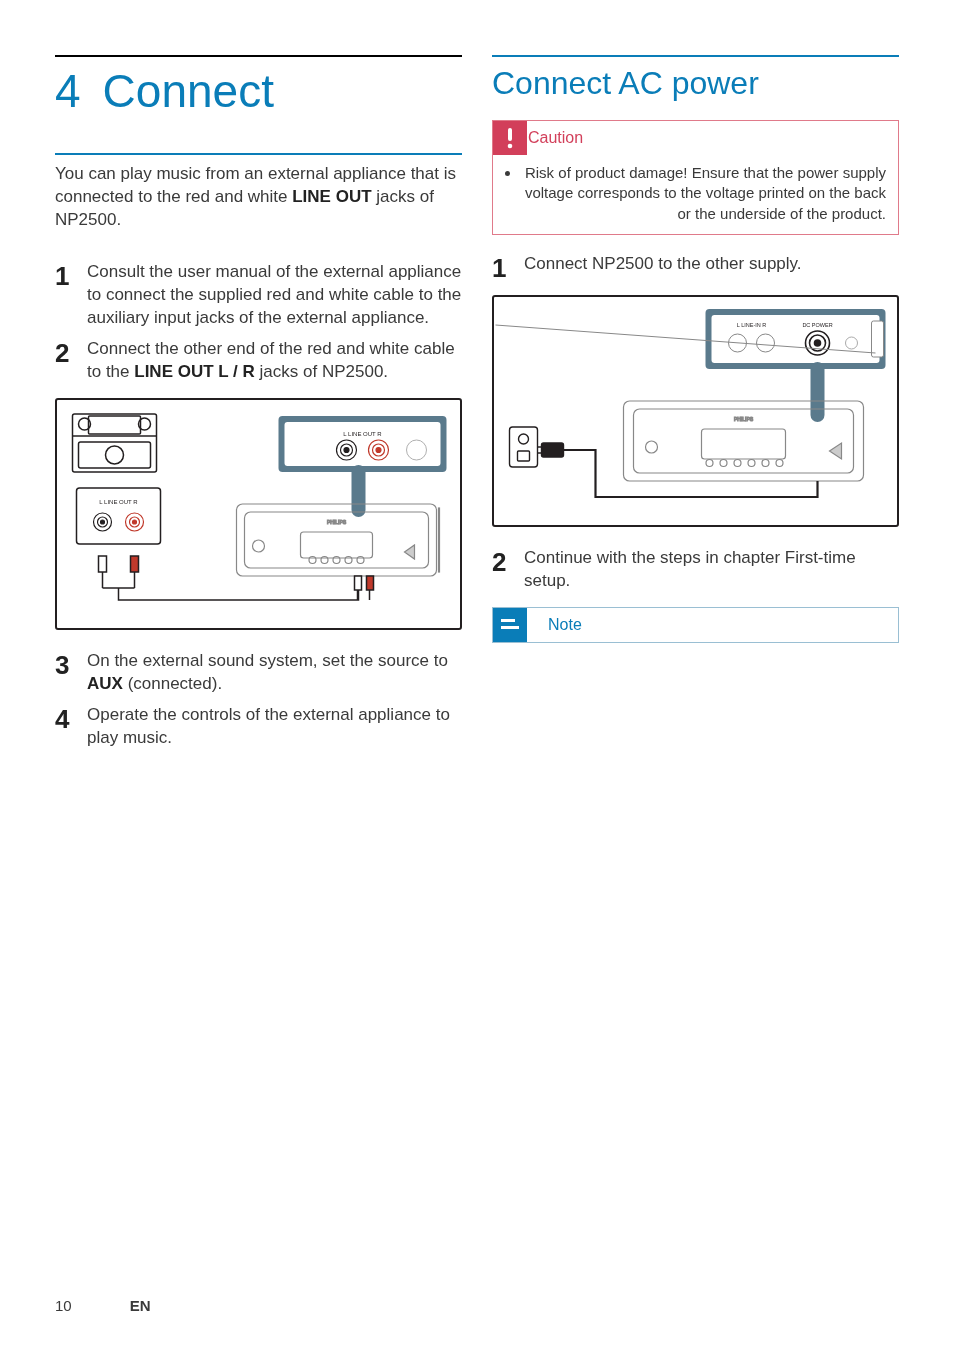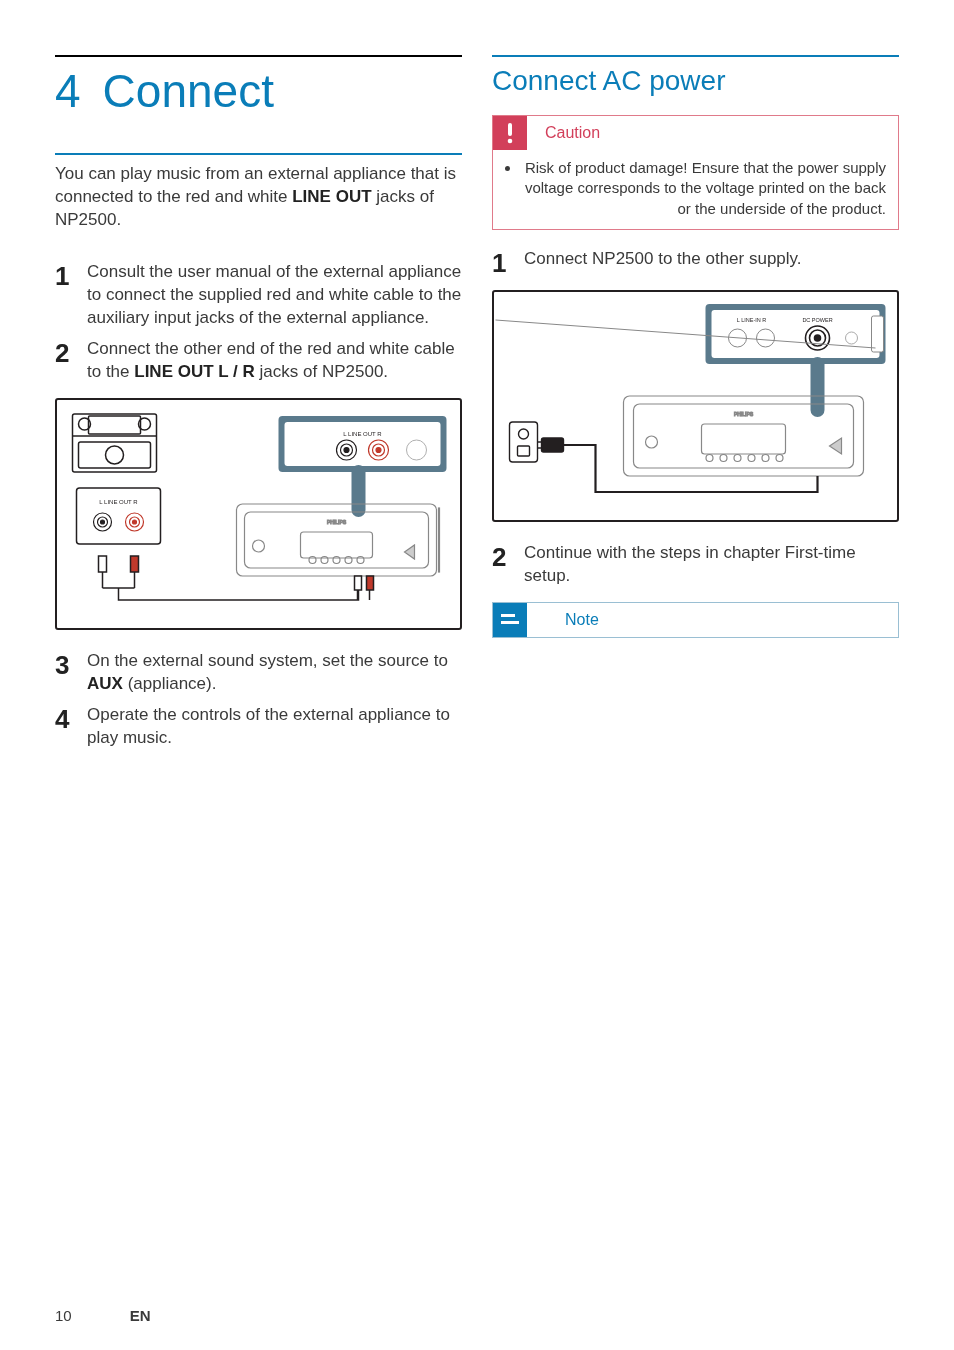--- a/index.html
+++ b/index.html
@@ -37,21 +37,21 @@
   .chapter-num { margin-right: 22px; }
 
   
   .sec-rule {
     border-top: 2px solid #0a7db8;
     width: 100%;
     margin: 0 0 8px 0;
   }
   .sec-title {
     color: #0a7db8;
-    font-size: 28px;
+    font-size: 32px;
     font-weight: 400;
     margin: 0 0 18px 0;
   }
 
   
   p.body {
     font-size: 17px;
     line-height: 1.35;
     margin: 6px 0 29px 0;
     color: #3a3a3a;
@@ -97,21 +97,21 @@
     width: 34px;
     height: 34px;
     display: flex;
     align-items: center;
     justify-content: center;
     color: #fff;
   }
   .caution .callout-icon { background: #d23f5a; }
   .note .callout-icon    { background: #0a7db8; }
   .callout-label {
-    padding-left: 18px;
+    padding-left: 1px;
     font-size: 16px;
   }
   .caution .callout-label { color: #d23f5a; }
   .note    .callout-label { color: #0a7db8; margin-left: 20px; }
   .callout-body {
     padding: 8px 12px 10px 12px;
   }
   .callout-body ul { margin: 0; padding-left: 16px; text-align: right; }
   .callout-body li { line-height: 1.35; color:#3a3a3a; }
 
@@ -122,21 +122,21 @@
     height: 228px;
     margin: 14px 0 20px 0;
     position: relative;
     overflow: hidden;
     background: #fff;
   }
 
   
   .footer {
     position: absolute;
-    bottom: 26px;
+    bottom: 36px;
     left: 55px;
     font-size: 15px;
     color: #3a3a3a;
     display:flex;
     gap:14px;
     align-items:baseline;
   }
   .footer .lang { font-weight: 600; margin-left: 44px; }
 
   
@@ -252,21 +252,21 @@
           <rect x="308" y="176" width="7" height="14" fill="#c0392b"></rect>
             <line x1="311" y1="190" x2="311" y2="200"></line>
         </g>
       </svg>
     </div>
 
     <div class="steps">
       <div class="step">
         <div class="step-num">3</div>
         <div class="step-text">
-          <span>On the external sound system, set the source to </span><span class="bold">AUX</span><span> (appliance).</span>
+          <span>On the external sound system, set the source to </span><span class="bold">AUX</span><span> (connected).</span>
         </div>
       </div>
       <div class="step">
         <div class="step-num">4</div>
         <div class="step-text">Operate the controls of the external appliance to play music.</div>
       </div>
     </div>
   </div>
 
   <div class="col">

